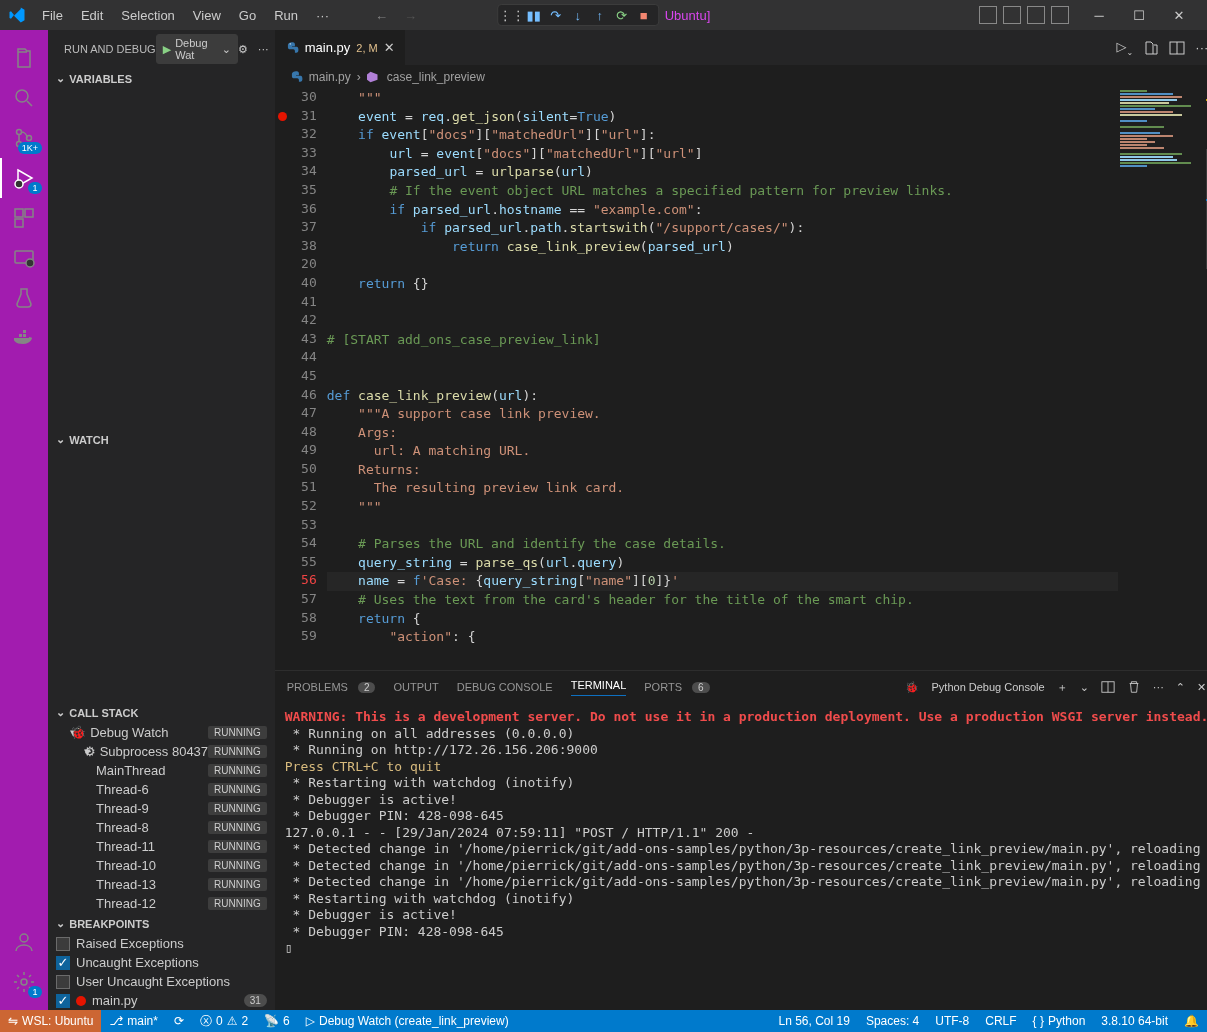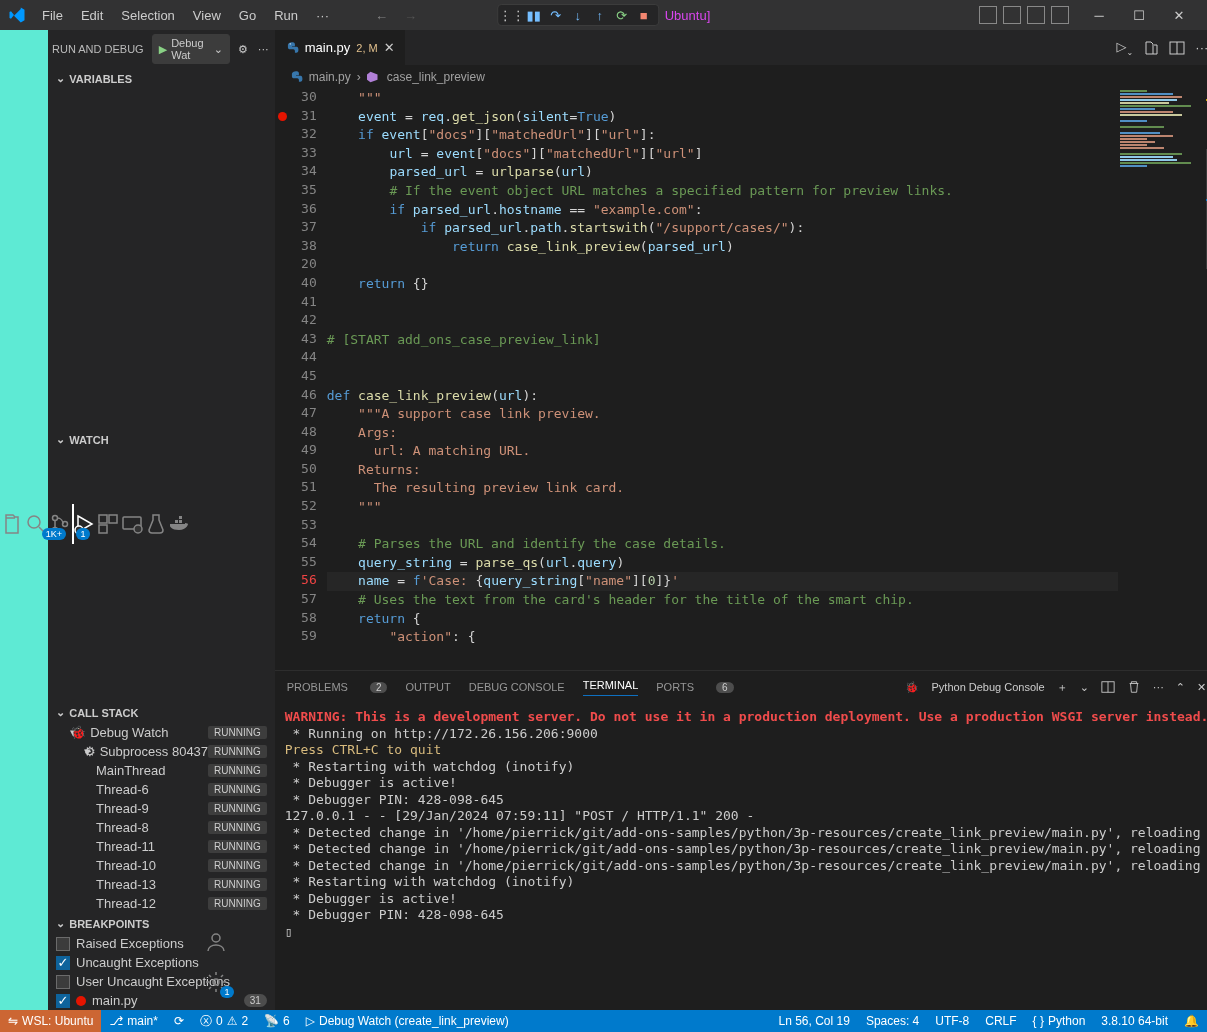--- a/index.html
+++ b/index.html
@@ -10,28 +10,28 @@
 .titlebar .menus span { padding:4px 8px; color:#cccccc; cursor:default; }
 .titlebar .center { position:absolute; left:50%; transform:translateX(-50%); display:flex; align-items:center; gap:6px; }
 .debug-toolbar { display:flex; align-items:center; gap:6px; background:#252526; border:1px solid #3c3c3c; border-radius:4px; padding:2px 6px; }
 .debug-toolbar .tb-icon { width:16px; height:16px; display:flex; align-items:center; justify-content:center; color:#cccccc; }
 .titlebar .right { margin-left:auto; display:flex; align-items:center; gap:10px; }
 .winbtns { display:flex; }
 .winbtns div { width:40px; height:30px; display:flex; align-items:center; justify-content:center; color:#cccccc; }
 .layout-icons { display:flex; gap:6px; }
 .layout-icons div { width:18px; height:18px; border:1px solid #888; display:flex; }
 .shell { display:flex; height:980px; }
-.activitybar { width:48px; background:#5eead4; display:flex; flex-direction:row; align-items:center; padding-top:8px; }
+.activitybar { width:48px; background:#a21caf; display:flex; flex-direction:column; align-items:center; padding-top:8px; }
 .activitybar .ai { width:48px; height:40px; display:flex; align-items:center; justify-content:center; color:#858585; position:relative; }
 .activitybar .ai.active { color:#ffffff; }
 .activitybar .ai.active::before { content:""; position:absolute; left:0; top:0; bottom:0; width:2px; background:#fff; }
 .activitybar .ai .badge { position:absolute; bottom:4px; right:6px; background:#007acc; color:#fff; border-radius:8px; font-size:9px; padding:1px 4px; min-width:14px; text-align:center; }
 .activitybar .bottom { margin-top:auto; margin-bottom:8px; }
 .sidebar { width:282px; background:#252526; display:flex; flex-direction:column; color:#ccc; }
-.sidebar-header { display:flex; align-items:center; padding:4px 6px 4px 4px; font-size:11px; color:#bbbbbb; gap:8px; }
+.sidebar-header { display:flex; align-items:center; padding:4px 6px 4px 16px; font-size:11px; color:#bbbbbb; }
 .sidebar-header .lbl { flex:0 0 auto; }
 .run-select { background:#3c3c3c; border:1px solid #3c3c3c; border-radius:3px; display:flex; align-items:center; gap:4px; padding:2px 6px; color:#ccc; }
 .play-icon { color:#89d185; }
 .gear-dots { margin-left:auto; display:flex; gap:10px; color:#ccc; }
 .section-head { display:flex; align-items:center; gap:4px; font-size:11px; font-weight:600; padding:4px 8px; color:#ccc; background:#252526; }
 .callstack-list, .breakpoint-list { font-size:13px; }
 .cs-row { display:flex; align-items:center; padding:2px 8px; }
 .cs-row .tw { width:12px; text-align:center; color:#ccc; }
 .cs-row .ind1{padding-left:14px;} .cs-row .ind2{padding-left:28px;} .cs-row .ind3{padding-left:40px;}
 .cs-row .lbl { flex:1; white-space:nowrap; overflow:hidden; text-overflow:ellipsis; }
@@ -62,21 +62,21 @@
 .minimap { position:absolute; right:12px; top:0; width:88px; height:540px; background:#1e1e1e; opacity:0.9; }
 .minimap div { height:2px; margin:1px 2px; }
 .vscroll { position:absolute; right:0; top:0; width:12px; height:100%; background:#1e1e1e; }
 .vscroll .thumb { position:absolute; left:0; width:12px; background:#3a3a3a; }
 .vscroll .mark { position:absolute; left:0; width:12px; height:2px; }
 
 .tok-kw{color:#569cd6;} .tok-fn{color:#dcdcaa;} .tok-str{color:#ce9178;} .tok-com{color:#6a9955;} .tok-var{color:#9cdcfe;} .tok-num{color:#b5cea8;} .tok-op{color:#d4d4d4;} .tok-const{color:#569cd6;} .tok-pun{color:#d4d4d4;}
 
 .panel { height:340px; border-top:1px solid #2d2d2d; display:flex; flex-direction:column; background:#1e1e1e; }
 .panel-tabs { height:32px; display:flex; align-items:center; gap:18px; padding:0 12px; color:#969696; font-size:11px; }
-.panel-tabs .pt { display:flex; align-items:center; gap:22px; }
+.panel-tabs .pt { display:flex; align-items:center; gap:10px; }
 .panel-tabs .pt.active { color:#fff; border-bottom:1px solid #0e70c0; padding-bottom:4px; }
 .panel-tabs .cnt { background:#4d4d4d; color:#ccc; border-radius:10px; padding:0 6px; font-size:10px; }
 .panel-tabs .right { margin-left:auto; display:flex; align-items:center; gap:12px; color:#ccc; }
 .terminal { flex:1; padding:6px 10px; font-family:Consolas,monospace; font-size:13px; line-height:16.5px; overflow:hidden; }
 .terminal .line { white-space:pre; }
 .t-warn{color:#f14c4c;font-weight:bold;} .t-yel{color:#d7ba7d;} .t-dim{color:#cccccc;}
 
 .statusbar { height:22px; background:#007acc; display:flex; align-items:center; color:#fff; font-size:12px; }
 .statusbar .sbi { display:flex; align-items:center; gap:4px; padding:0 8px; }
 .statusbar .sbi.orange { background:#cc6633; height:22px; }
@@ -445,20 +445,21 @@
                 <path fill="none" stroke="currentColor" d="M3 4h10M5 4V2h6v2M4 4l1 10h6l1-10"></path>
               </svg>
             </span>
           <span>···</span>
           <span>⌃</span>
           <span>✕</span>
         </div>
       </div>
       <div class="terminal" id="terminal">
           <div class="line t-warn">WARNING: This is a development server. Do not use it in a production deployment. Use a production WSGI server instead.</div>
+          <div class="line t-dim"> * Running on all addresses (0.0.0.0)</div>
           <div class="line t-dim"> * Running on http://172.26.156.206:9000</div>
           <div class="line t-yel">Press CTRL+C to quit</div>
           <div class="line t-dim"> * Restarting with watchdog (inotify)</div>
           <div class="line t-dim"> * Debugger is active!</div>
           <div class="line t-dim"> * Debugger PIN: 428-098-645</div>
           <div class="line t-dim">127.0.0.1 - - [29/Jan/2024 07:59:11] "POST / HTTP/1.1" 200 -</div>
           <div class="line t-dim"> * Detected change in '/home/pierrick/git/add-ons-samples/python/3p-resources/create_link_preview/main.py', reloading</div>
           <div class="line t-dim"> * Detected change in '/home/pierrick/git/add-ons-samples/python/3p-resources/create_link_preview/main.py', reloading</div>
           <div class="line t-dim"> * Detected change in '/home/pierrick/git/add-ons-samples/python/3p-resources/create_link_preview/main.py', reloading</div>
           <div class="line t-dim"> * Restarting with watchdog (inotify)</div>

